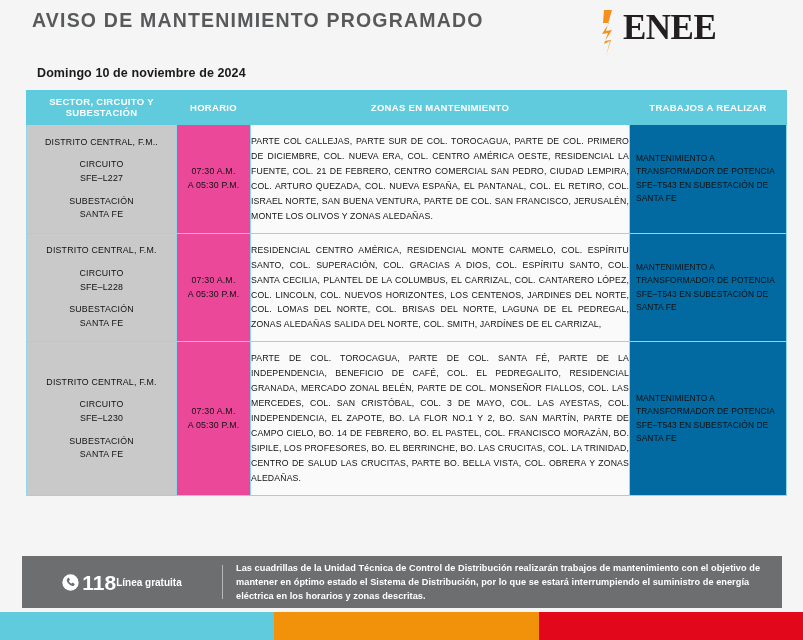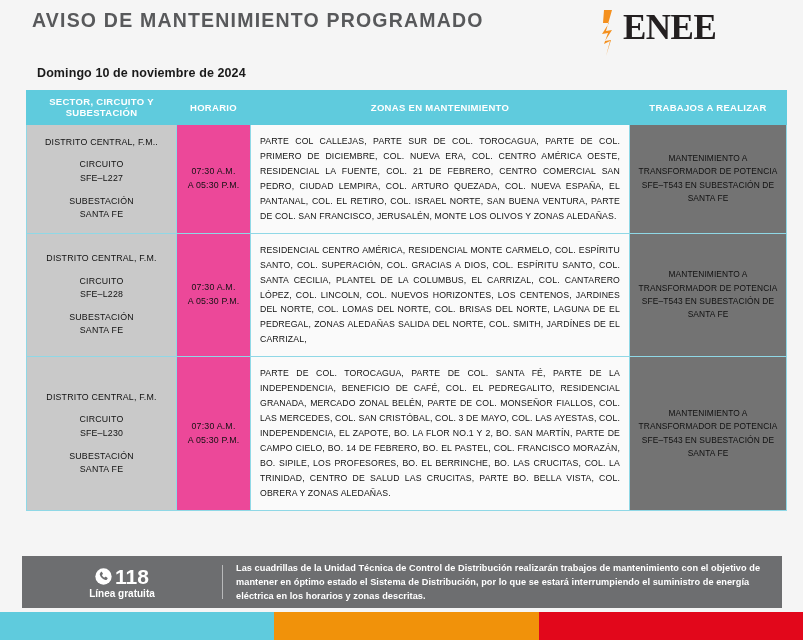--- a/index.html
+++ b/index.html
@@ -66,37 +66,37 @@
   }
   td.c-sector{
     background:#c9c9c9;text-align:center;padding:8px 6px;
     font-size:8.8px;letter-spacing:.2px;
   }
   td.c-horario{
     background:#ec4899;text-align:center;padding:8px 4px;
     font-size:8.8px;letter-spacing:.2px;
   }
   td.c-zonas{
-    background:#fafafa;text-align:justify;padding:9px 9px;
+    background:#fafafa;text-align:justify;padding:9px 0;
     font-size:8.7px;line-height:1.72;letter-spacing:.15px;
   }
   td.c-trabajos{
-    background:#737373;text-align:center;padding:8px 6px;
+    background:#0369a1;text-align:left;padding:8px 6px;
     font-size:8.4px;line-height:1.6;letter-spacing:.1px;
   }
   .sector-line{display:block;}
   .sector-gap{display:block;height:9px;}
 
   
   .footer{
     position:absolute;left:22px;top:556px;width:760px;height:52px;
     background:#6d6e70;display:flex;align-items:center;
   }
   .phone-block{
-    width:200px;display:flex;flex-direction:column;align-items:center;
+    width:200px;display:flex;flex-direction:row;align-items:center;
     justify-content:center;color:#ffffff;flex:none;
   }
   .phone-top{display:flex;align-items:center;}
   .phone-icon{width:17px;height:17px;margin-right:3px;flex:none;}
   .phone-num{font-size:21px;font-weight:bold;line-height:21px;}
   .phone-sub{font-size:10px;font-weight:bold;margin-top:1px;}
   .divider{width:1px;height:34px;background:#b8b9ba;flex:none;}
   .footer-note{
     flex:1;color:#ffffff;font-size:9.2px;line-height:1.55;
     padding:0 14px 0 13px;font-weight:bold;letter-spacing:.05px;

